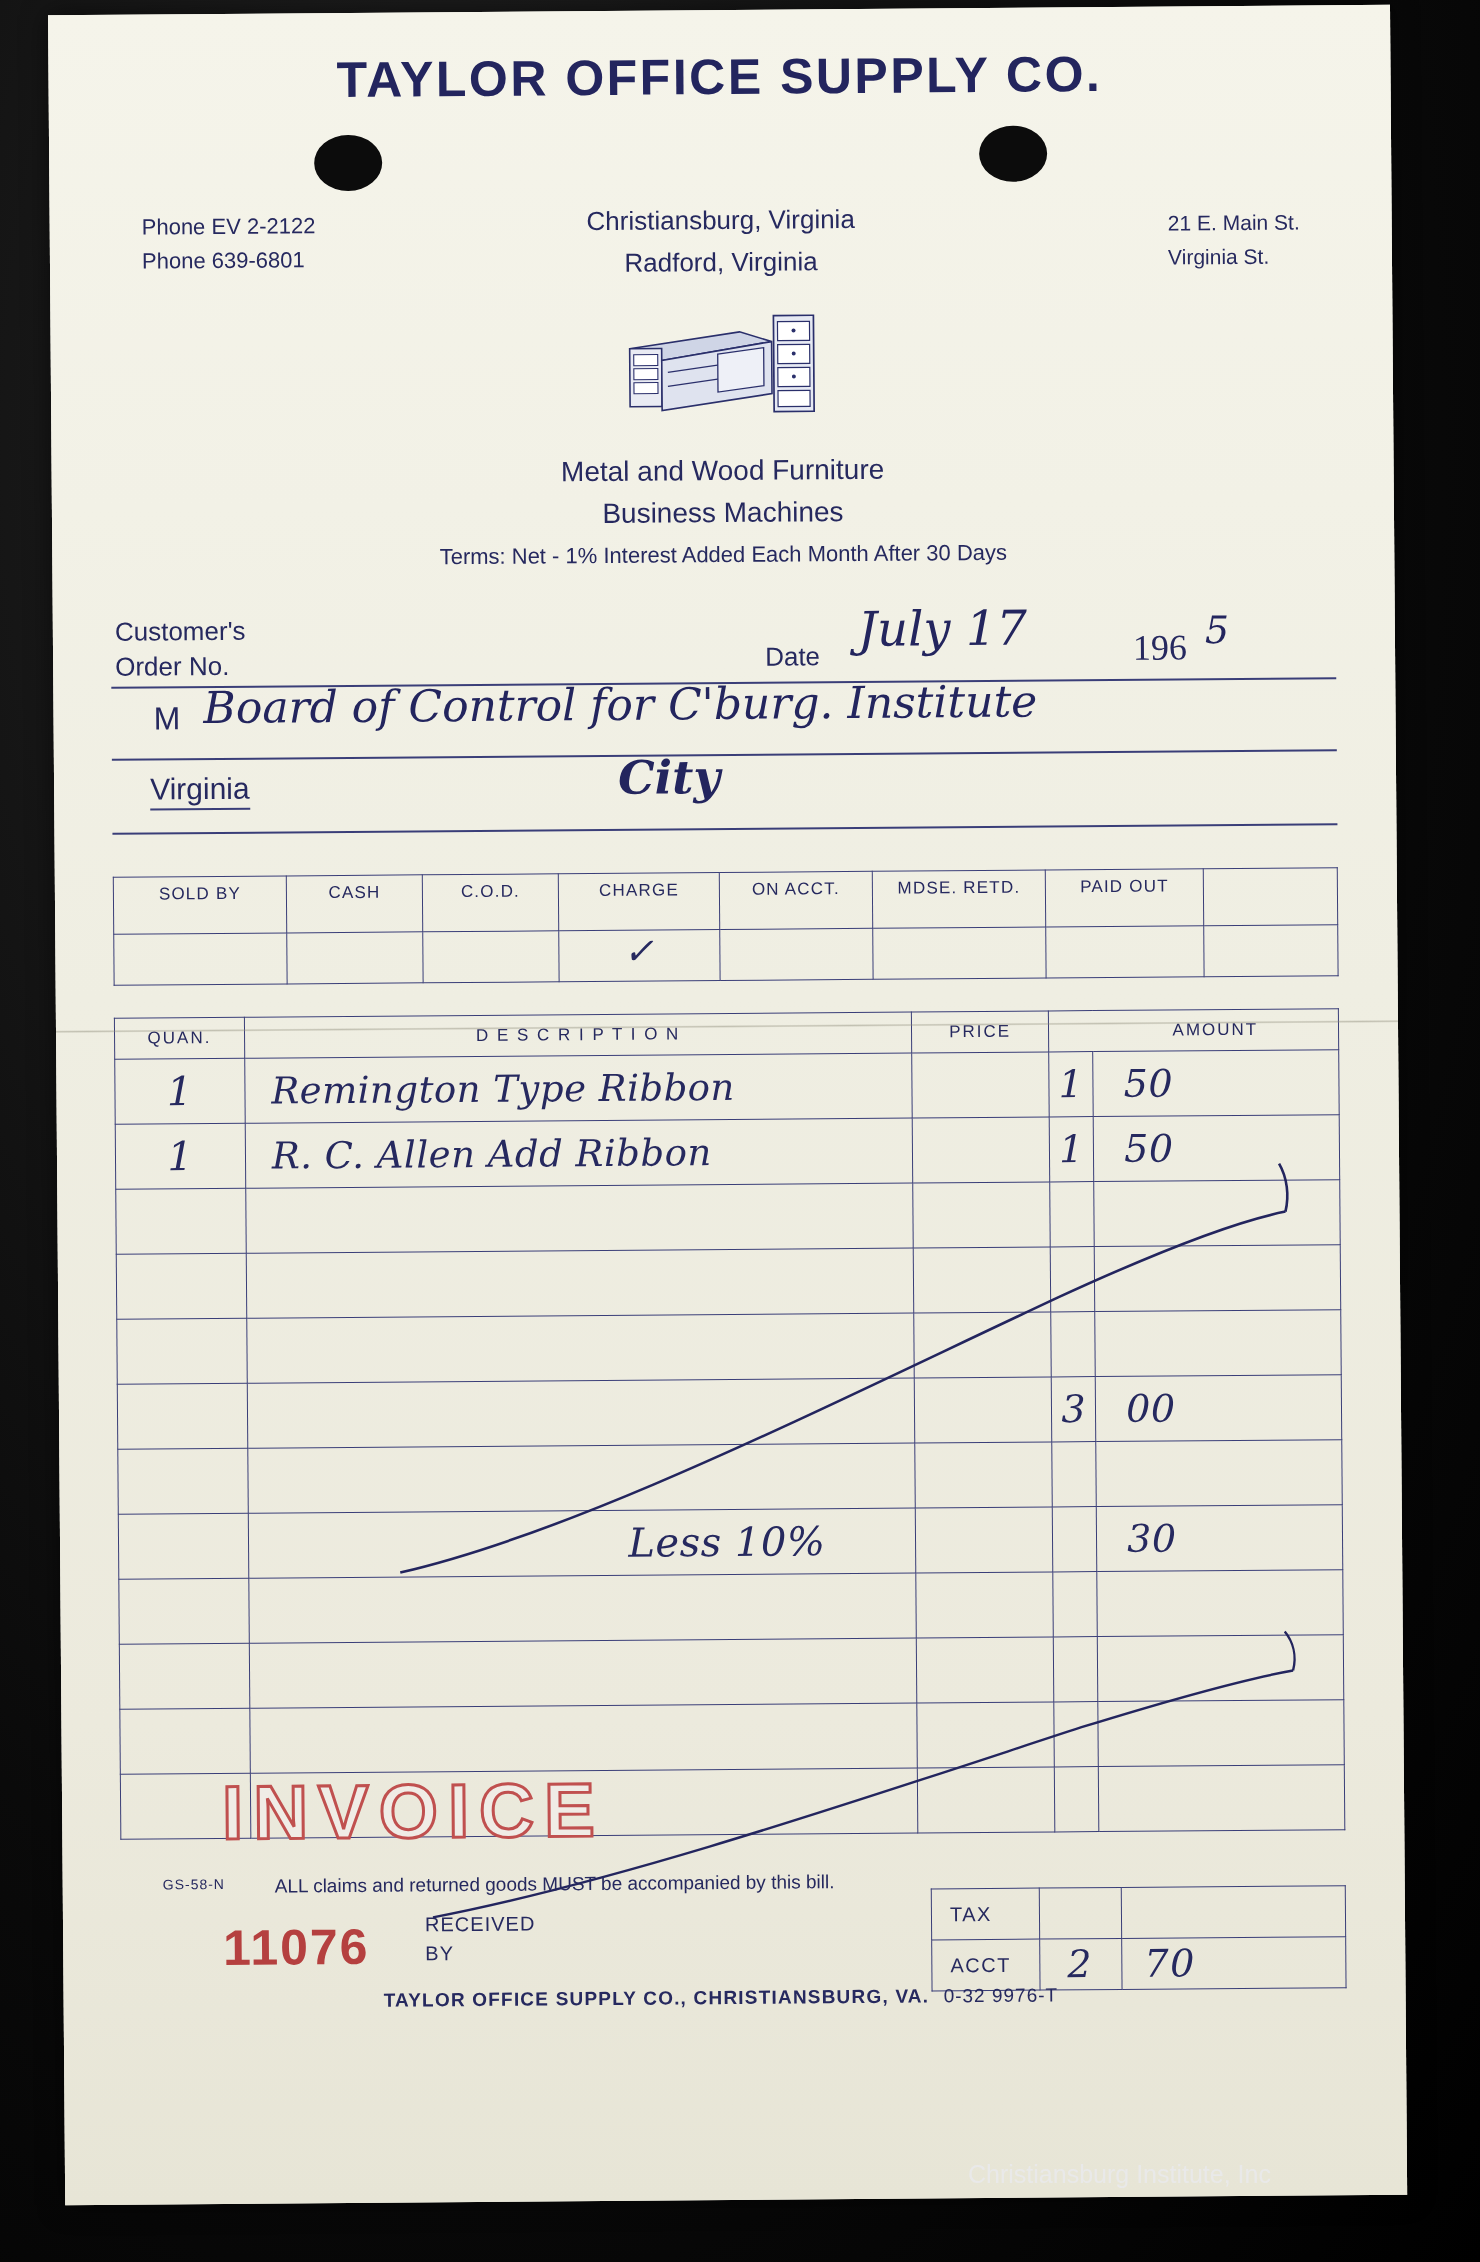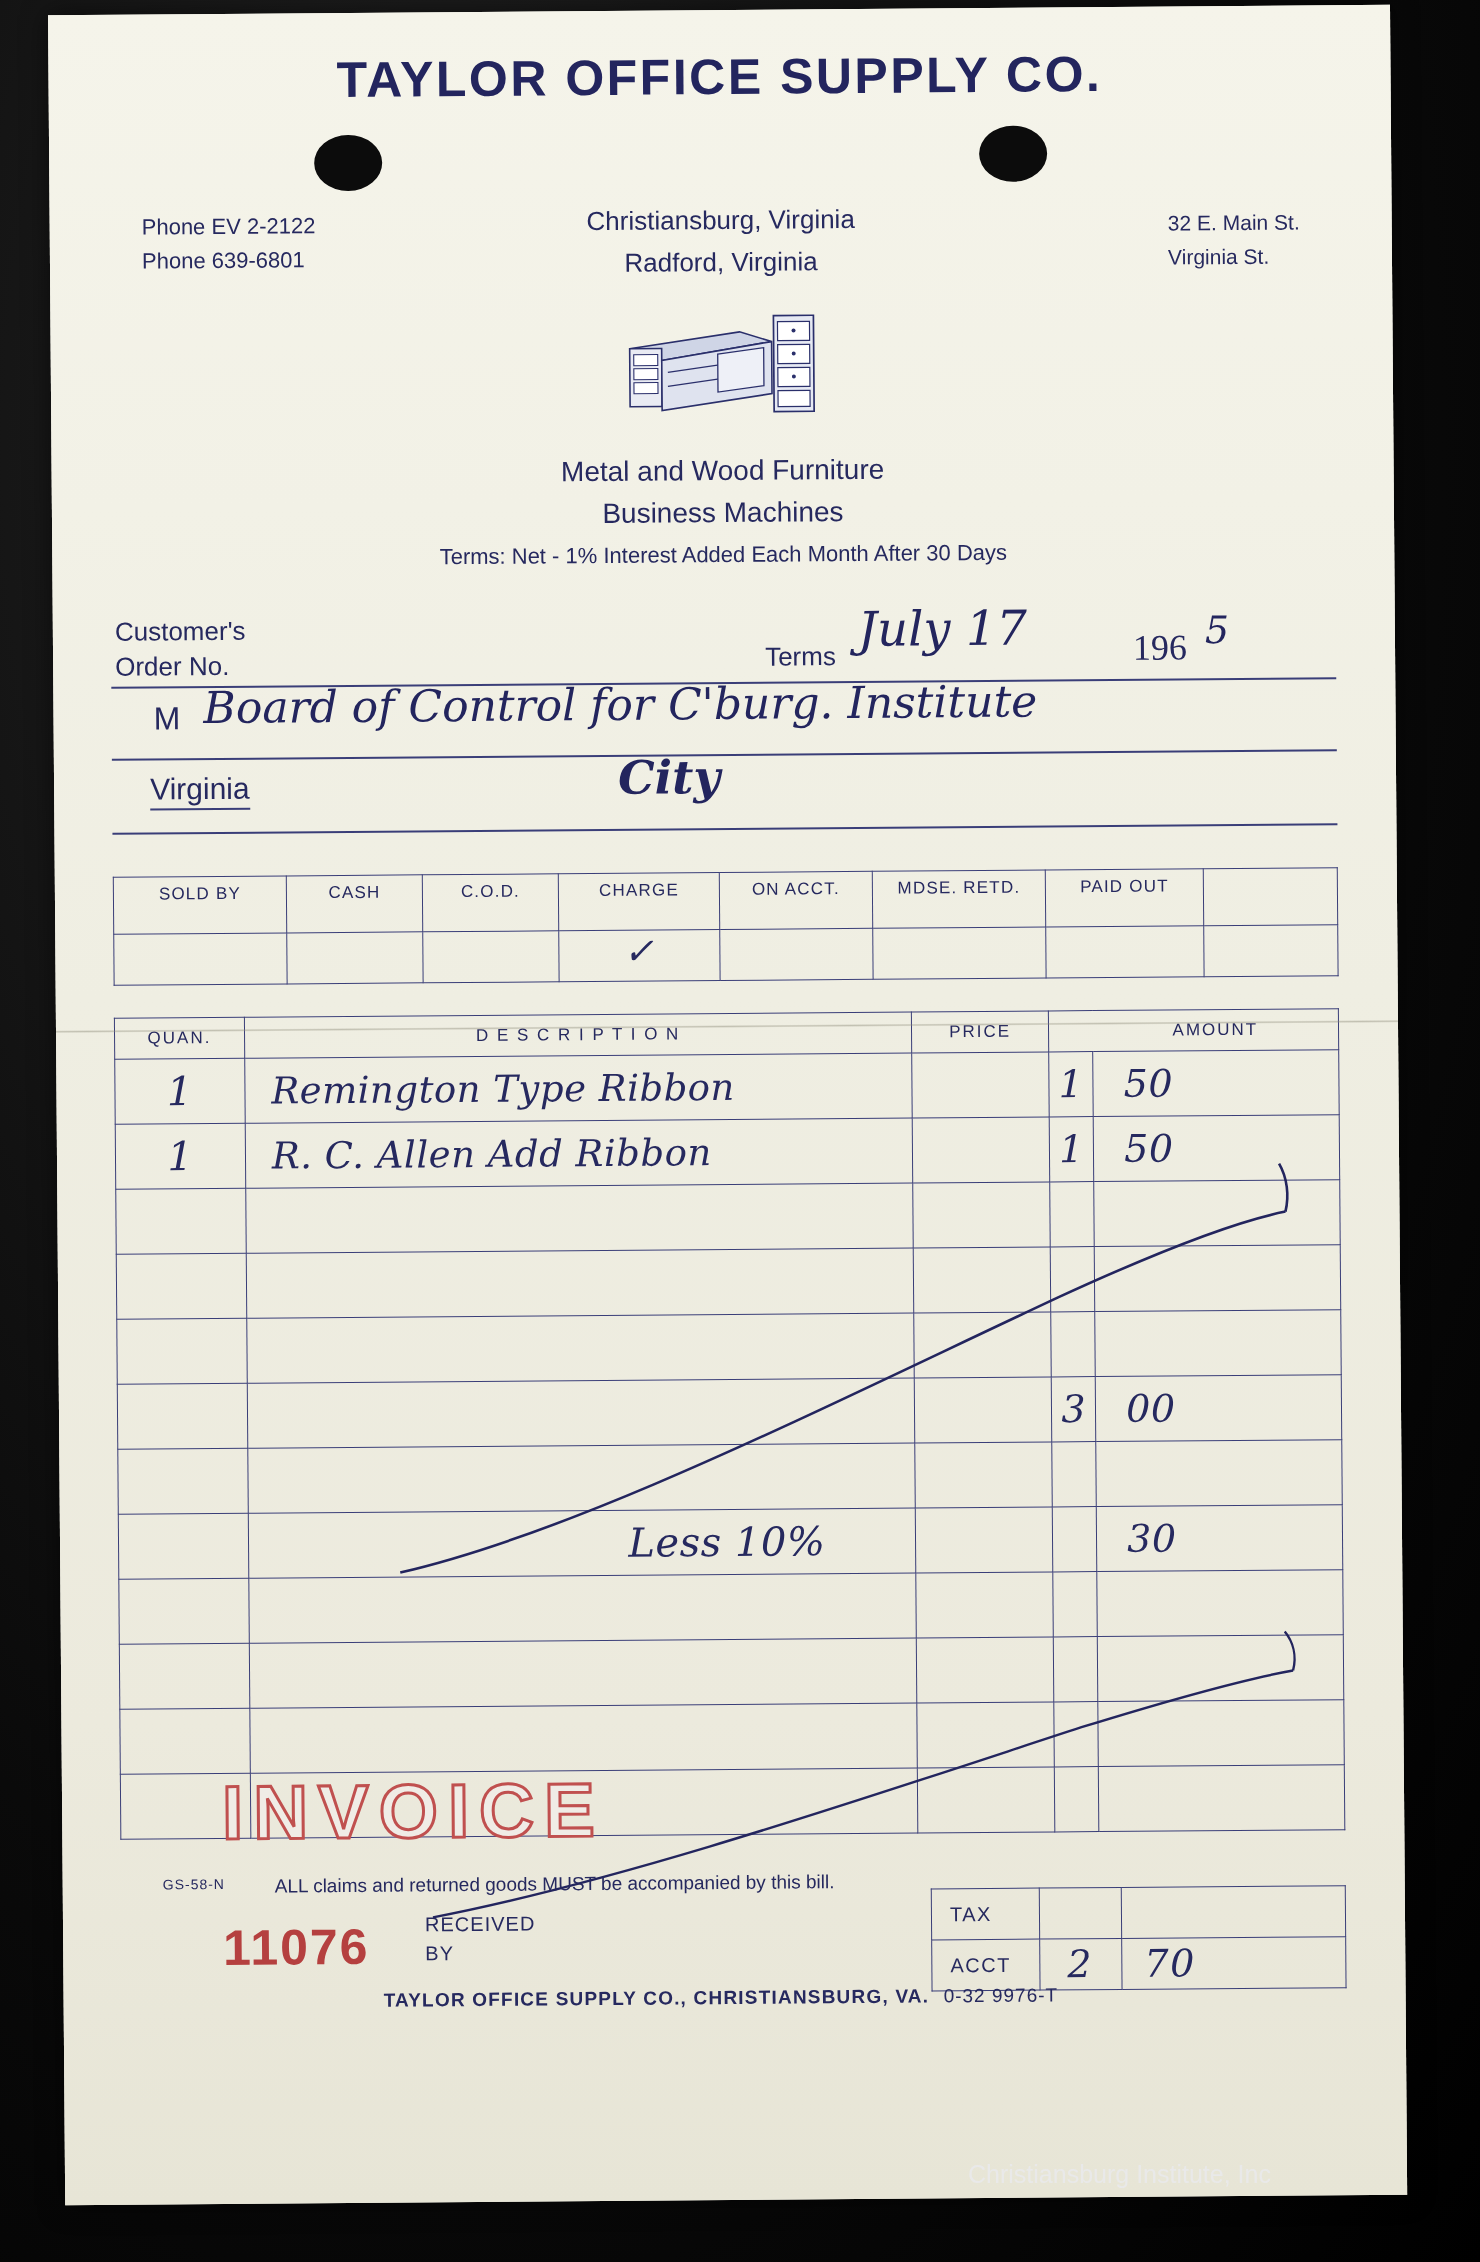--- a/index.html
+++ b/index.html
@@ -290,21 +290,21 @@
     <div>Phone EV 2-2122</div>
     <div>Phone 639-6801</div>
   </div>
 
   <div id="city-block">
     <div>Christiansburg, Virginia</div>
     <div>Radford, Virginia</div>
   </div>
 
   <div id="street-block">
-    <div>32 E. Main St.</div>
+    <div>21 E. Main St.</div>
     <div>Virginia St.</div>
   </div>
 
   <div id="logo-cut">
     <svg width="200" height="125" viewBox="0 0 200 125" xmlns="http://www.w3.org/2000/svg">
 
       <polygon points="8,38 118,22 150,32 40,50" fill="#cfd5e6" stroke="#2a2f6b" stroke-width="1.6"></polygon>
 
       <rect x="8" y="38" width="32" height="58" fill="#e9ebf3" stroke="#2a2f6b" stroke-width="1.6"></rect>
       <rect x="12" y="44" width="24" height="11" fill="#fff" stroke="#2a2f6b" stroke-width="1.1"></rect>
@@ -331,21 +331,21 @@
     <div class="t1">Metal and Wood Furniture</div>
     <div class="t2">Business Machines</div>
     <div class="t3">Terms: Net - 1% Interest Added Each Month After 30 Days</div>
   </div>
 
   <div class="lbl" style="left:62px; top:600px; line-height:1.35;">
     <div>Customer's</div>
     <div>Order No.</div>
   </div>
 
-  <div class="lbl" style="left:712px; top:632px;">Terms</div>
+  <div class="lbl" style="left:712px; top:632px;">Date</div>
 
   <span class="hw" style="left:805px; top:592px; font-size:48px;">July 17</span>
   <span class="lbl" style="left:1080px; top:620px; font-size:36px; font-family:Liberation Serif, serif;">196</span>
   <span class="hw" style="left:1152px; top:602px; font-size:38px;">5</span>
 
   <div class="rule" style="left:58px; top:672px; width:1225px;"></div>
 
   <div class="lbl" style="left:100px; top:686px; font-size:32px;">M</div>
   <div class="hw" style="left:150px; top:668px; font-size:44px;">Board of Control for C'burg. Institute</div>
   <div class="rule" style="left:58px; top:744px; width:1225px;"></div>

